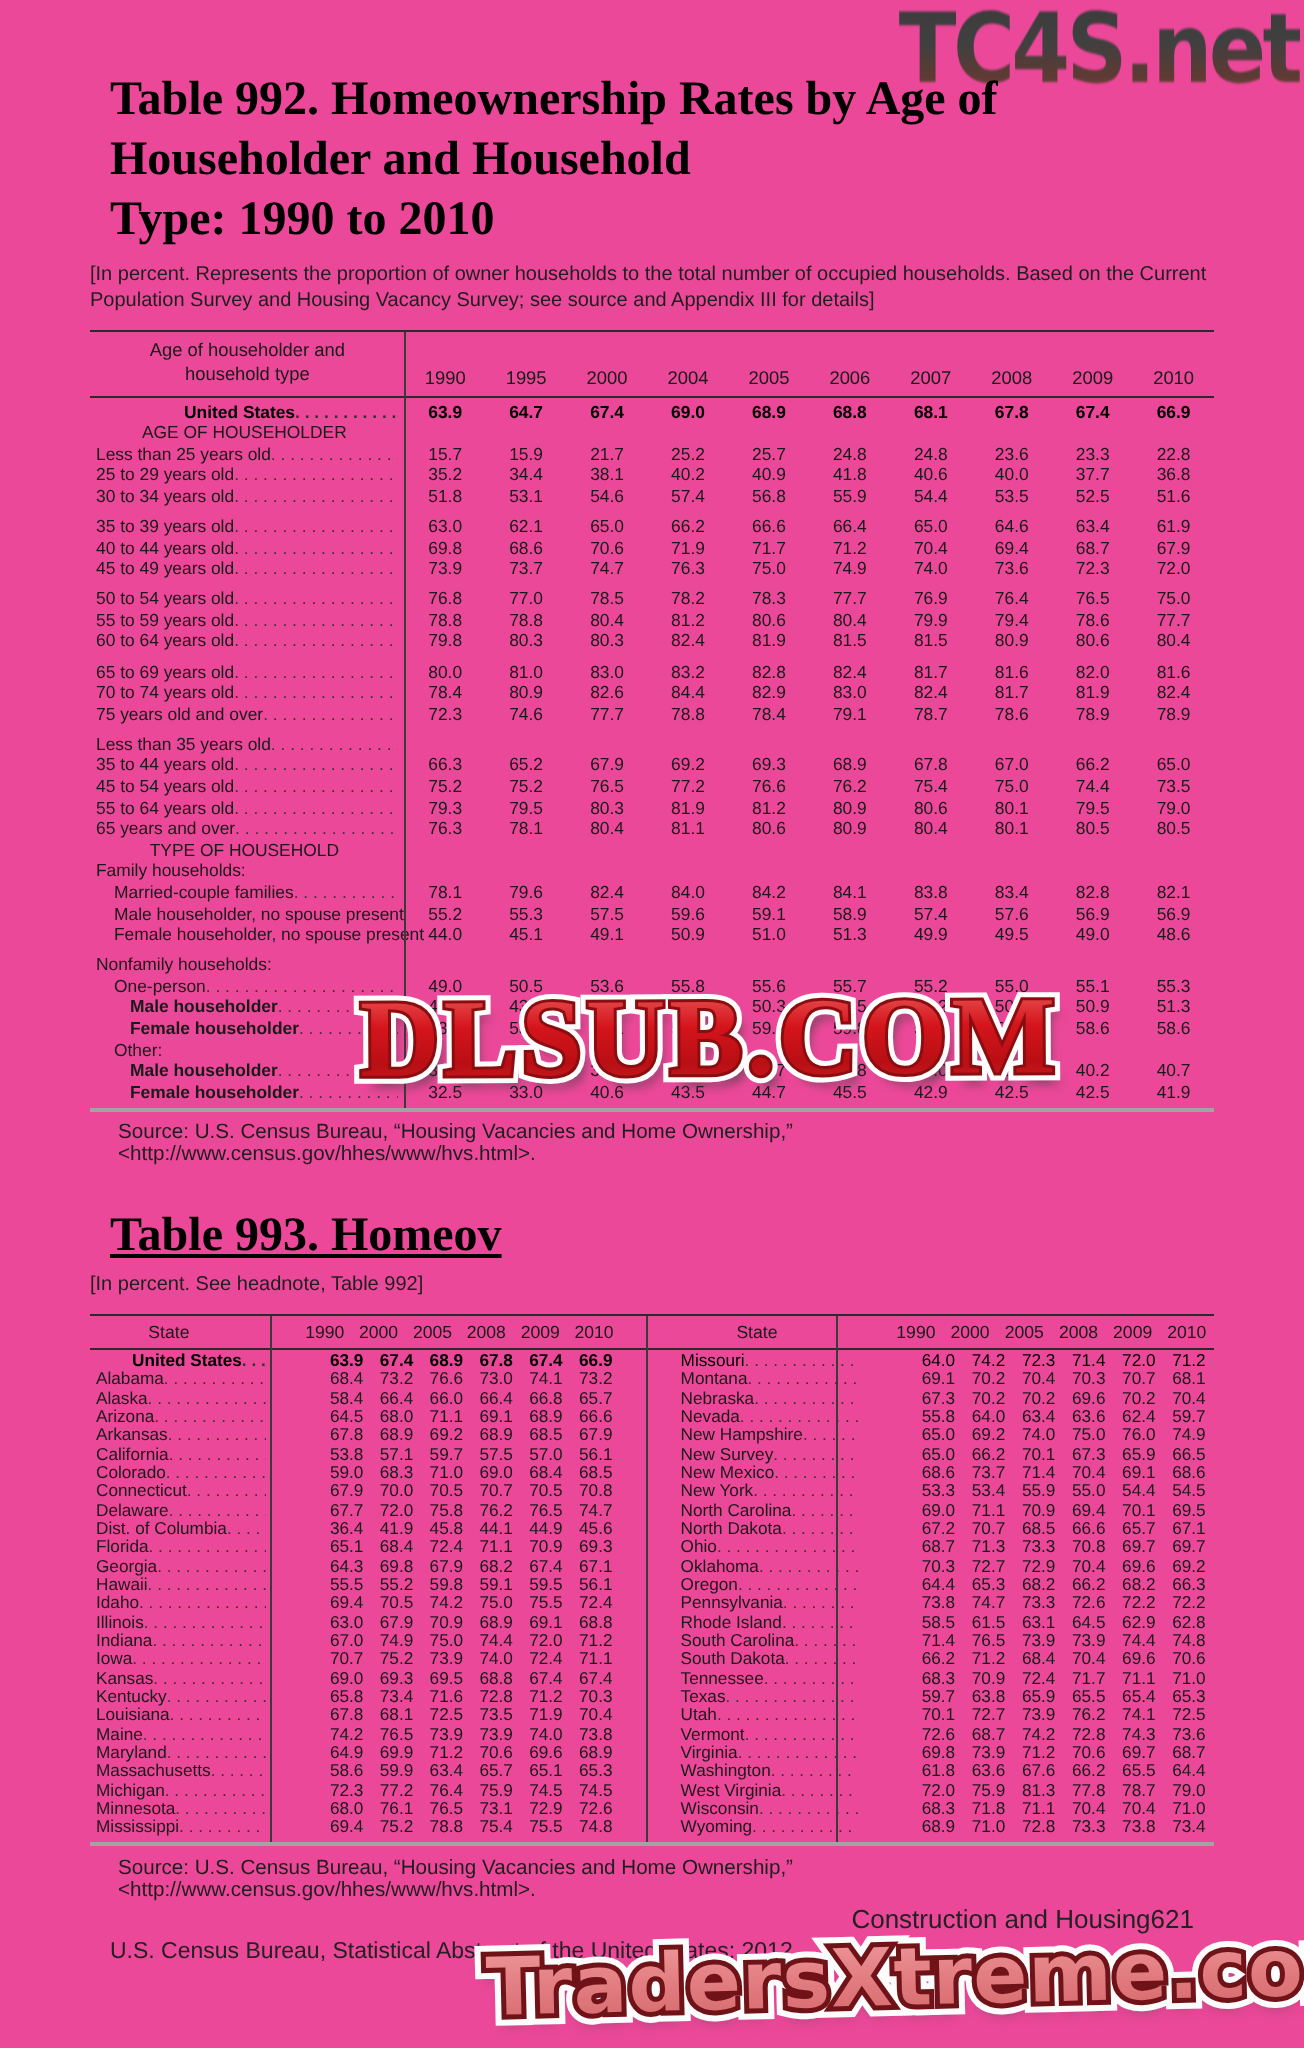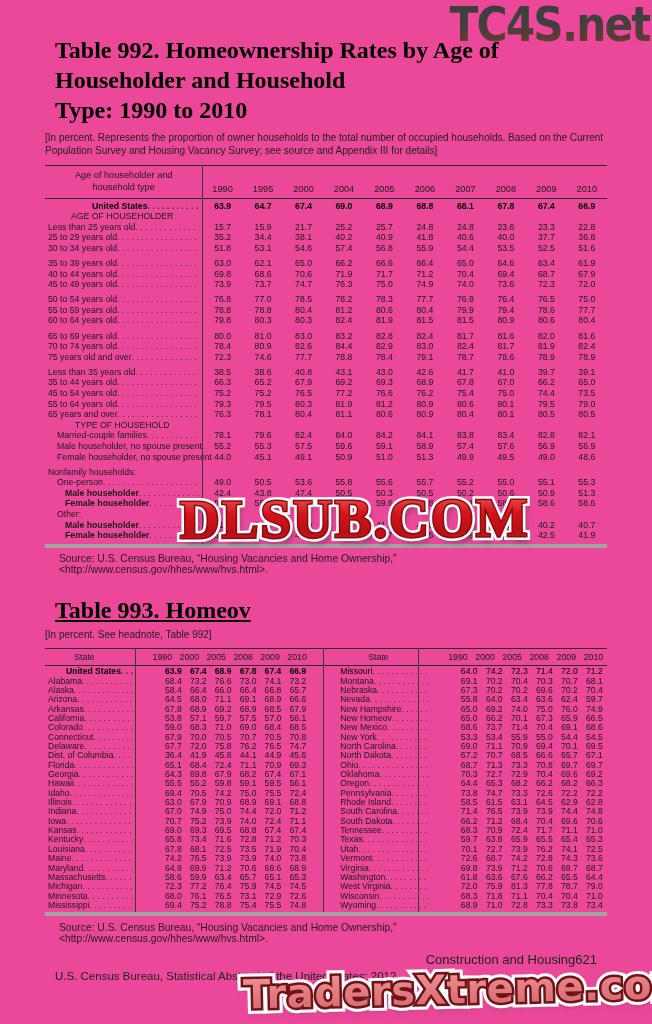--- a/index.html
+++ b/index.html
@@ -8,21 +8,21 @@
   .content{position:absolute;left:45px;top:36px;width:562px;}
 
   
   .title{font-family:"Liberation Serif",serif;font-weight:bold;color:#000;
          font-size:24px;line-height:1.24;margin:0 0 7px 10px;}
   .title span{display:block;}
   .title.t2{margin-top:21px;margin-bottom:3px;text-decoration:underline;}
   .headnote{font-size:10px;line-height:1.27;margin:0 0 7px 0;color:#1e1e1e;}
 
   
-  .tbl{position:relative;border-top:1.5px solid #2b2b2b;border-bottom:4px solid #a3a3a3;}
+  .tbl{position:relative;border-top:1.5px solid #2b2b2b;border-bottom:2px solid #a3a3a3;}
   .vrule{position:absolute;top:0;bottom:0;width:1px;background:#3a3a3a;}
 
   
   .t992{font-size:8.7px;}
   .t992-head{display:flex;border-bottom:1.5px solid #2b2b2b;}
   .t992-stubhead{width:28%;box-sizing:border-box;display:flex;align-items:center;justify-content:center;
                  text-align:center;font-size:9.2px;line-height:1.3;padding:4px 16px;}
   .t992-years{flex:1;display:flex;align-items:flex-end;padding-bottom:4px;}
   .t992-years span{flex:1;text-align:center;font-size:9.2px;}
   .t992-body{padding:2px 0 3px 0;}
@@ -361,32 +361,20 @@
               <span class="val">78.6</span>
               <span class="val">78.9</span>
               <span class="val">78.9</span>
             </div>
           </div>
           <div class="row gap">
             <div class="stub">
               <span class="txt">Less than 35 years old</span>
               <span class="dots"></span>
             </div>
-            <div class="vals">
-              <span class="val">38.5</span>
-              <span class="val">38.6</span>
-              <span class="val">40.8</span>
-              <span class="val">43.1</span>
-              <span class="val">43.0</span>
-              <span class="val">42.6</span>
-              <span class="val">41.7</span>
-              <span class="val">41.0</span>
-              <span class="val">39.7</span>
-              <span class="val">39.1</span>
-            </div>
           </div>
           <div class="row">
             <div class="stub">
               <span class="txt">35 to 44 years old</span>
               <span class="dots"></span>
             </div>
             <div class="vals">
               <span class="val">66.3</span>
               <span class="val">65.2</span>
               <span class="val">67.9</span>
@@ -454,20 +442,37 @@
             </div>
           </div>
           <div class="row">
             <div class="stub center">
               <span class="txt">TYPE OF HOUSEHOLD</span>
             </div>
             <div class="vals"></div>
           </div>
           <div class="row">
             <div class="stub">
+              <span class="txt">Family households:</span>
+            </div>
+            <div class="vals">
+              <span class="val"></span>
+              <span class="val"></span>
+              <span class="val"></span>
+              <span class="val"></span>
+              <span class="val"></span>
+              <span class="val"></span>
+              <span class="val"></span>
+              <span class="val"></span>
+              <span class="val"></span>
+              <span class="val"></span>
+            </div>
+          </div>
+          <div class="row">
+            <div class="stub">
               <span class="txt ind1">Married-couple families</span>
               <span class="dots"></span>
             </div>
             <div class="vals">
               <span class="val">78.1</span>
               <span class="val">79.6</span>
               <span class="val">82.4</span>
               <span class="val">84.0</span>
               <span class="val">84.2</span>
               <span class="val">84.1</span>
@@ -810,21 +815,21 @@
             </div>
             <div class="c-vals1">
               <span class="val">53.8</span>
               <span class="val">57.1</span>
               <span class="val">59.7</span>
               <span class="val">57.5</span>
               <span class="val">57.0</span>
               <span class="val">56.1</span>
             </div>
             <div class="c-stub2">
-              <span class="txt">New Homeov</span>
+              <span class="txt">New Survey</span>
               <span class="dots"></span>
             </div>
             <div class="c-vals2">
               <span class="val">65.0</span>
               <span class="val">66.2</span>
               <span class="val">70.1</span>
               <span class="val">67.3</span>
               <span class="val">65.9</span>
               <span class="val">66.5</span>
             </div>

